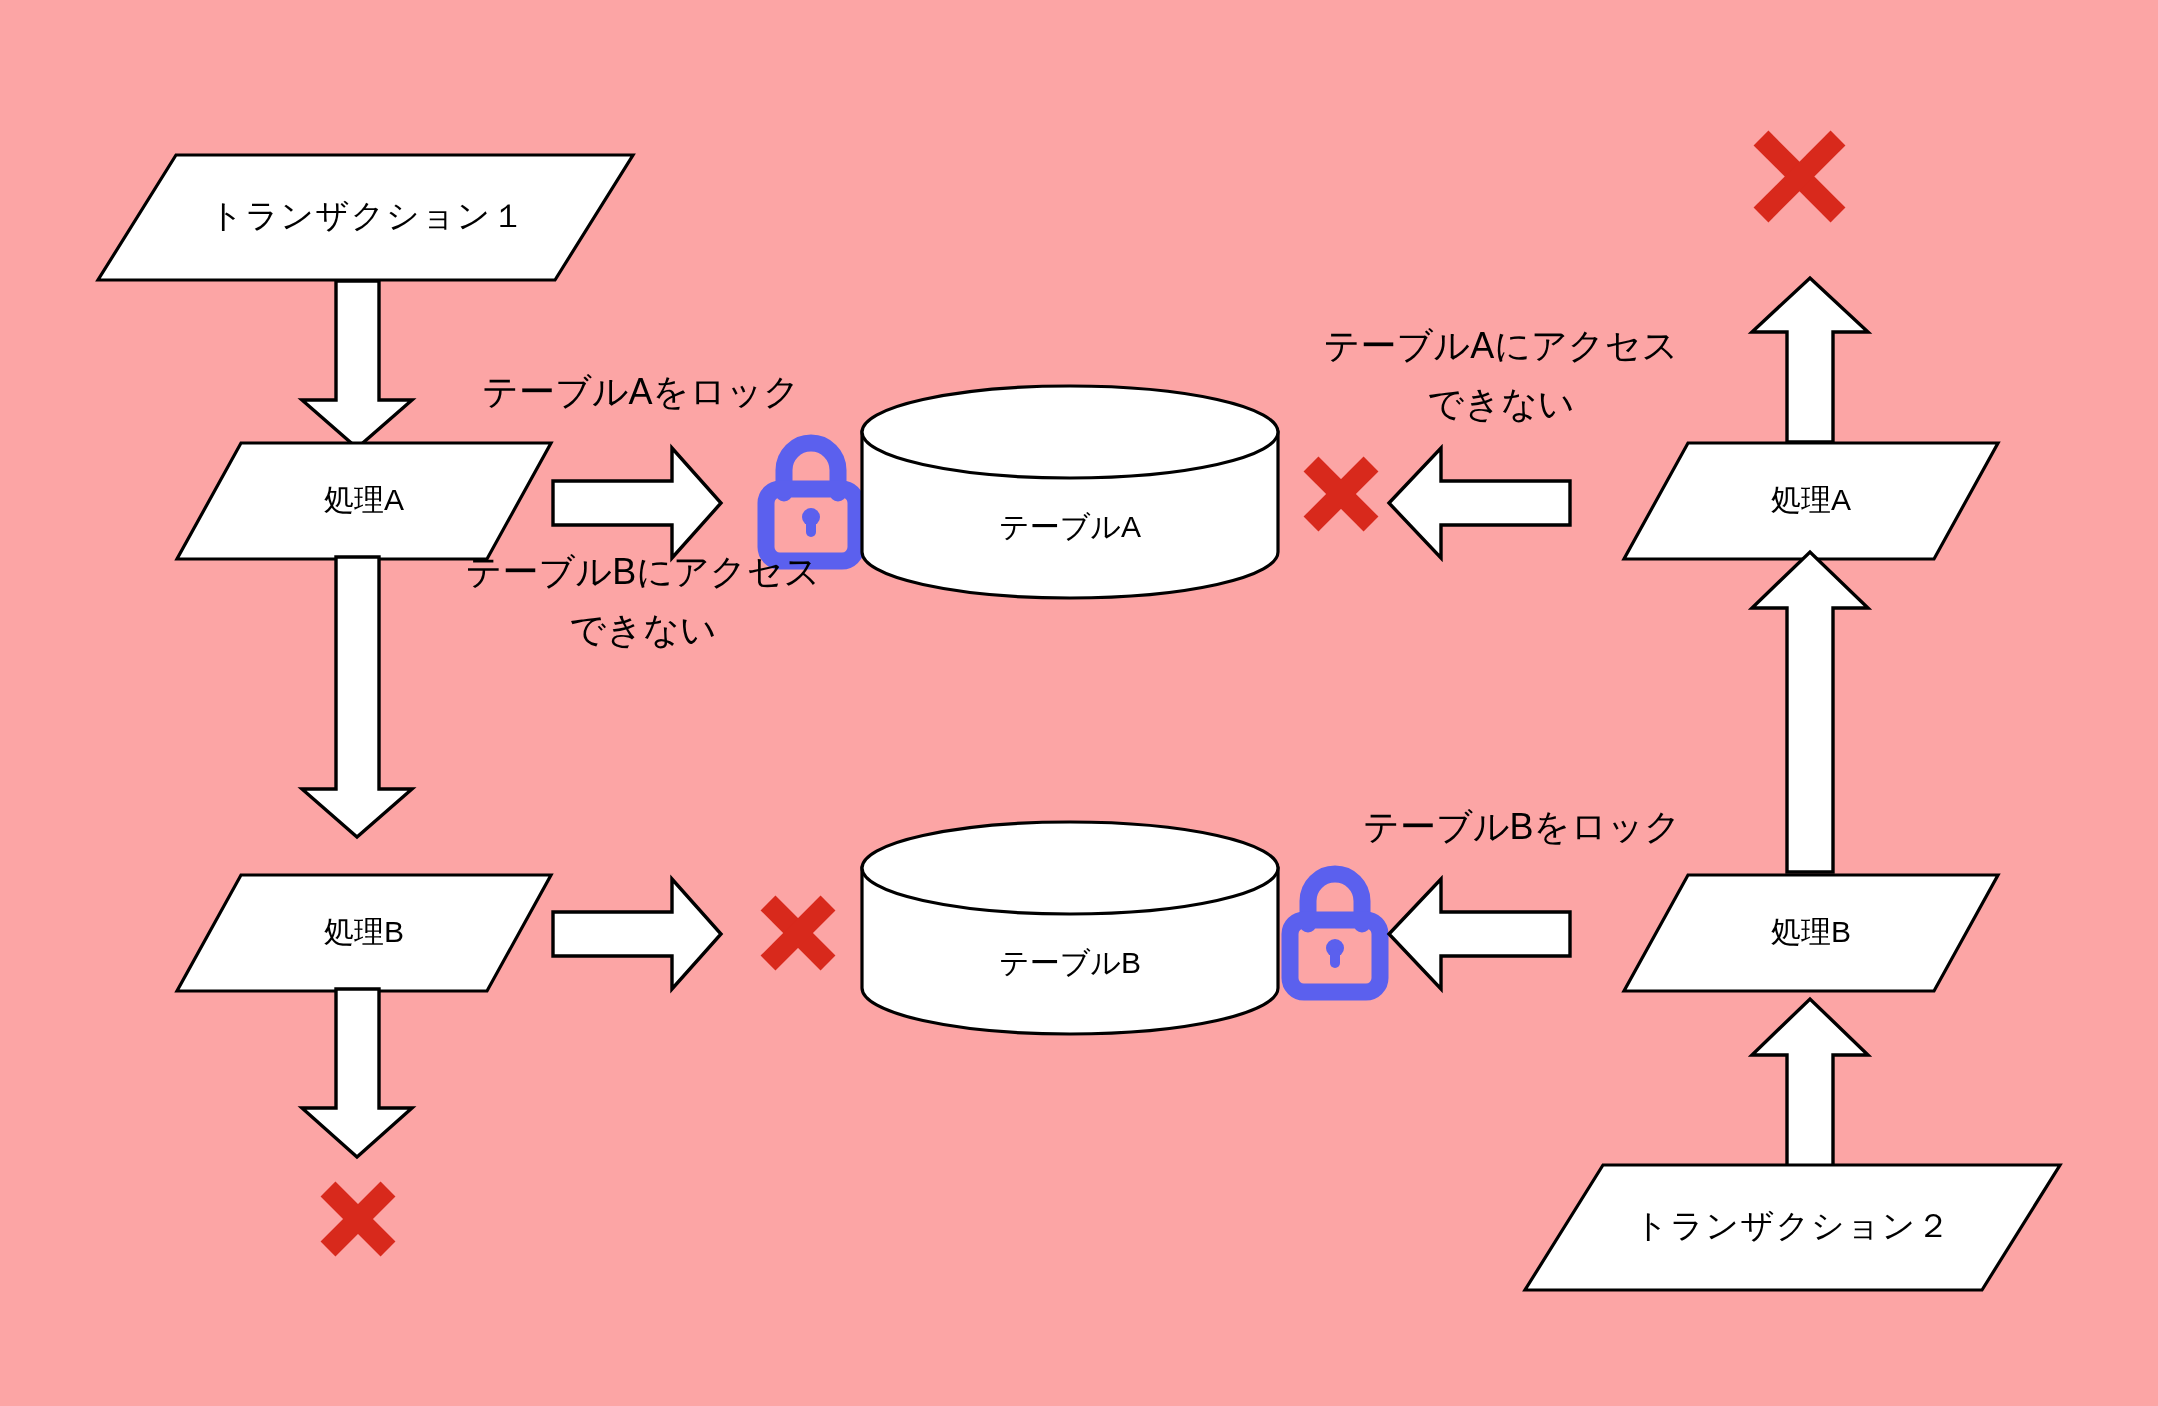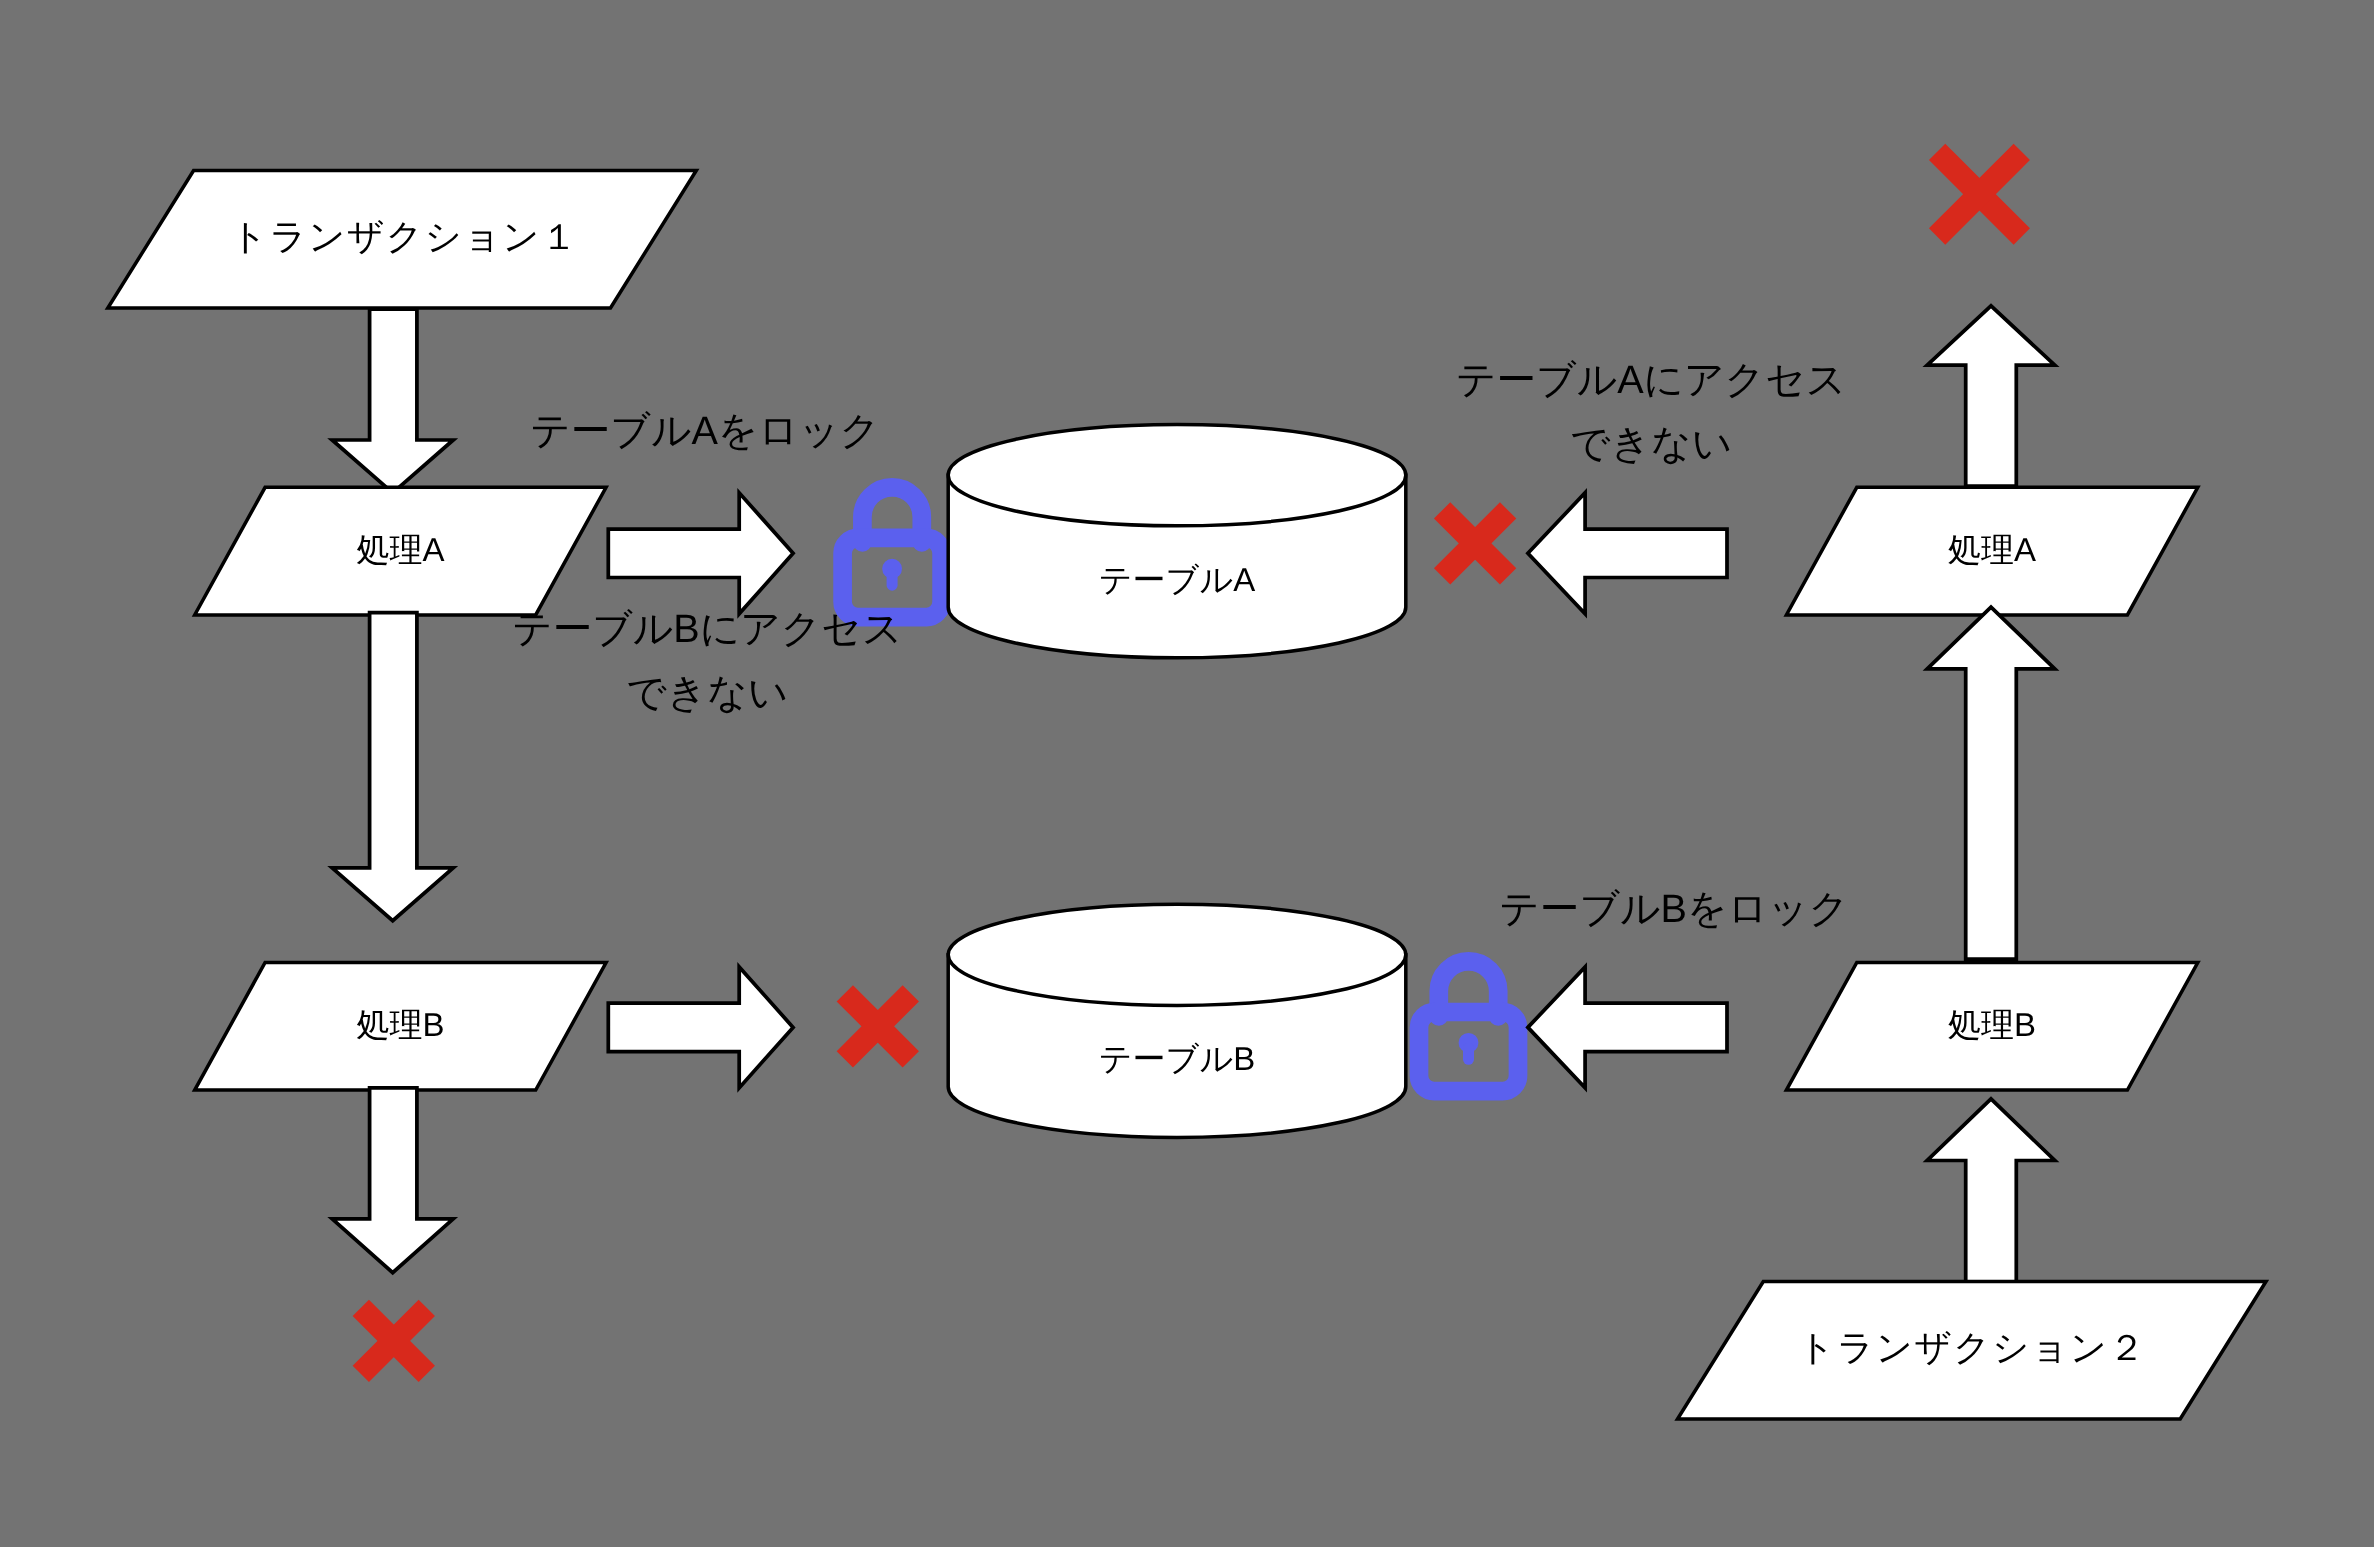--- a/index.html
+++ b/index.html
@@ -10,21 +10,21 @@
   body {
     width: 2158px;
     height: 1406px;
     font-family: "Liberation Sans", "DejaVu Sans", sans-serif;
     overflow: hidden;
   }
   #diagram-root {
     position: relative;
     width: 2158px;
     height: 1406px;
-    background: #737373;
+    background: #fca5a5;
   }
   svg#deadlock-svg {
     display: block;
     width: 2158px;
     height: 1406px;
   }
   .shape-outline {
     fill: #ffffff;
     stroke: #000000;
     stroke-width: 3.2;

